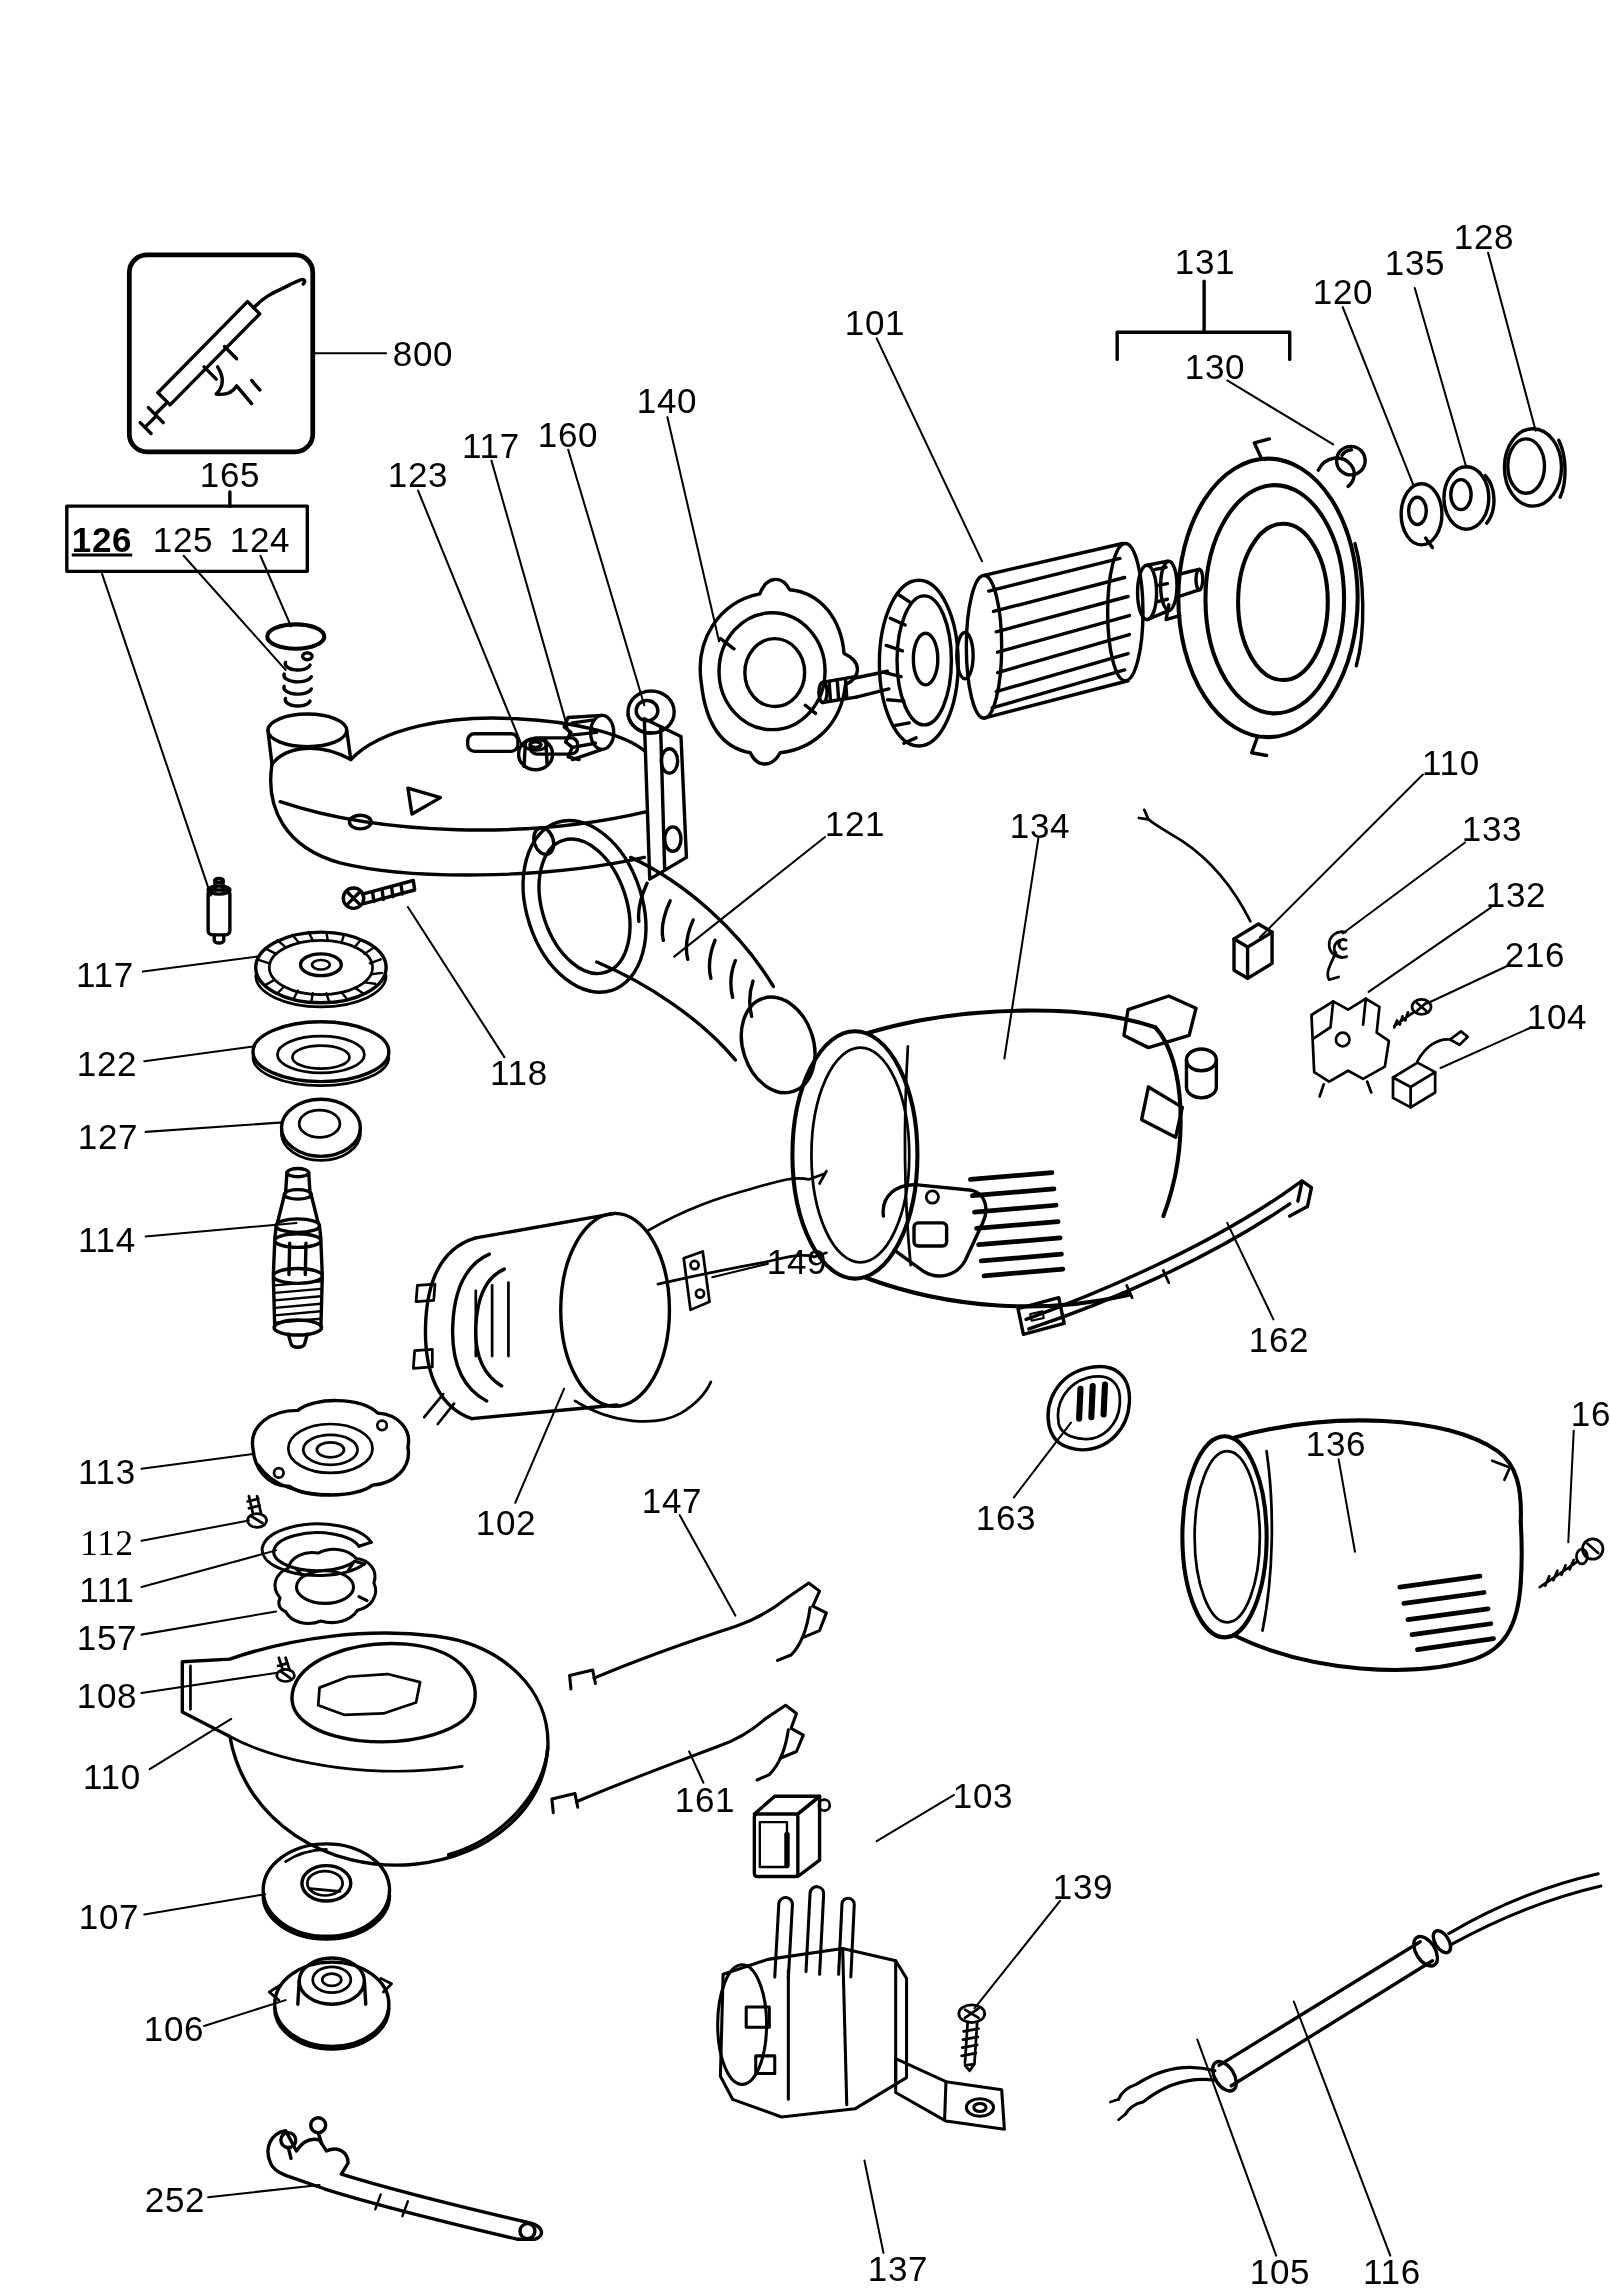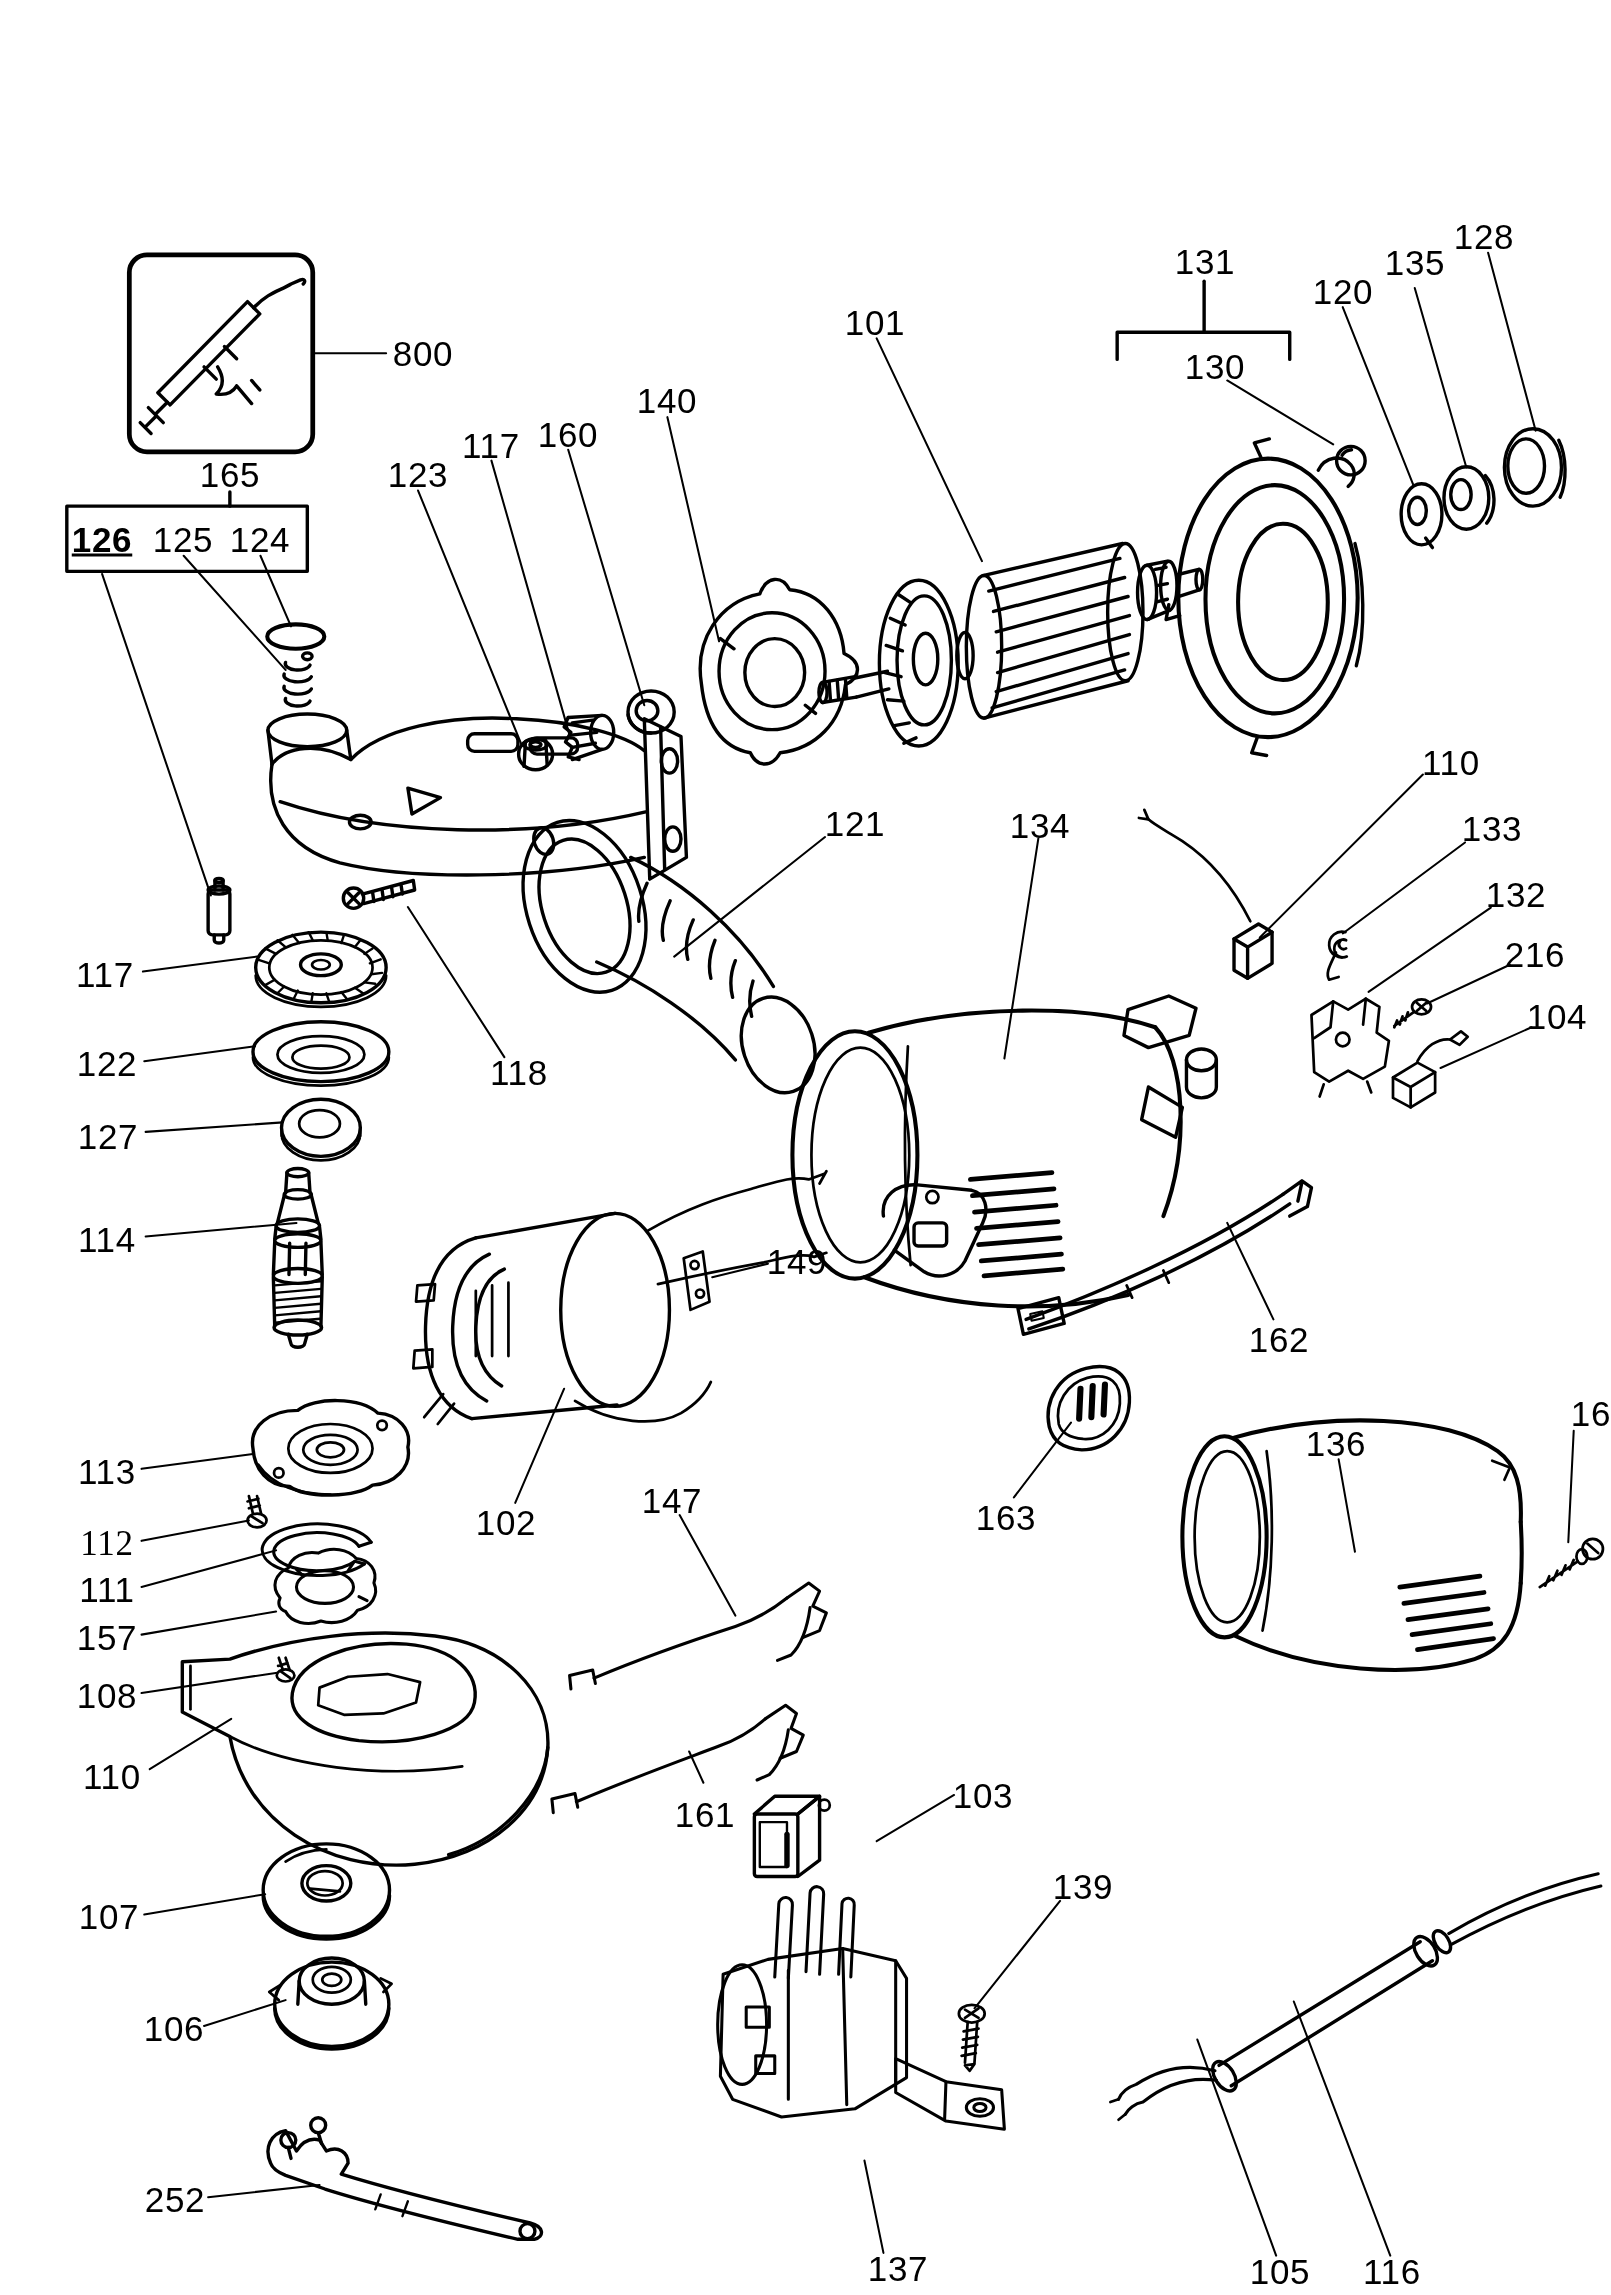--- a/index.html
+++ b/index.html
@@ -492,21 +492,21 @@
       <div class="plabel" style="left: 1573px; top: 1413px; margin-left: 28px;">164</div>
       <div class="plabel" style="left: 107px; top: 1471px;">113</div>
       <div class="plabel" style="left: 107px; top: 1543px; font-family: Liberation Serif, serif;">112</div>
       <div class="plabel" style="left: 107px; top: 1589px;">111</div>
       <div class="plabel" style="left: 107px; top: 1637px;">157</div>
       <div class="plabel" style="left: 107px; top: 1695px;">108</div>
       <div class="plabel" style="left: 112px; top: 1776px;">110</div>
       <div class="plabel" style="left: 109px; top: 1916px;">107</div>
       <div class="plabel" style="left: 174px; top: 2028px;">106</div>
       <div class="plabel" style="left: 672px; top: 1500px;">147</div>
-      <div class="plabel" style="left: 705px; top: 1799px; margin-top: 15px;">161</div>
+      <div class="plabel" style="left: 705px; top: 1799px;">161</div>
       <div class="plabel" style="left: 983px; top: 1795px;">103</div>
       <div class="plabel" style="left: 1083px; top: 1886px;">139</div>
       <div class="plabel" style="left: 898px; top: 2268px;">137</div>
       <div class="plabel" style="left: 175px; top: 2199px;">252</div>
       <div class="plabel" style="left: 1280px; top: 2271px;">105</div>
       <div class="plabel" style="left: 1392px; top: 2271px;">116</div>
     </div>
 
 </div>
 

